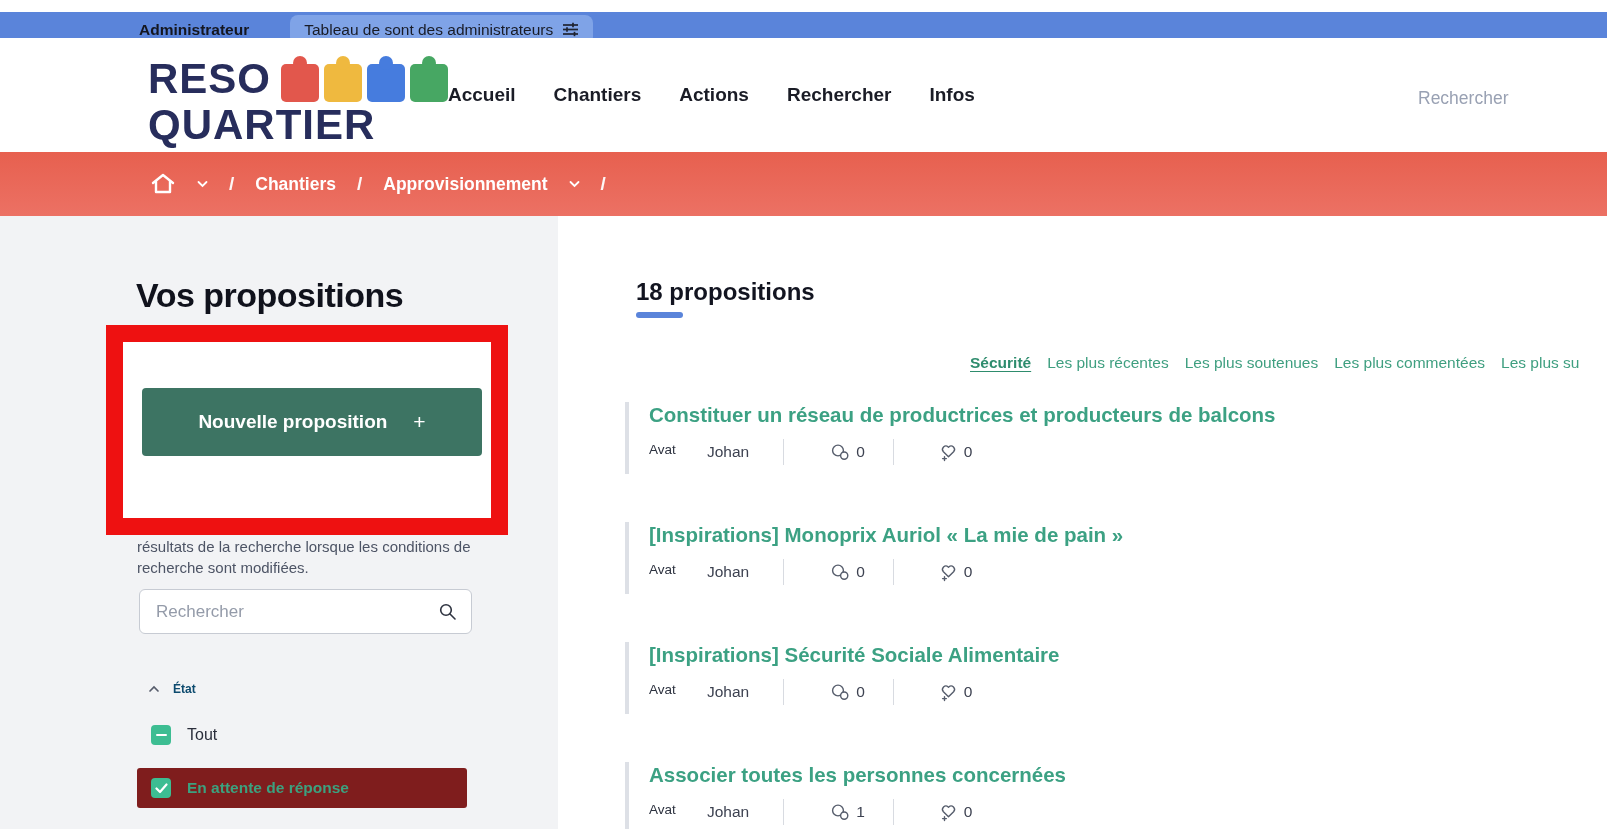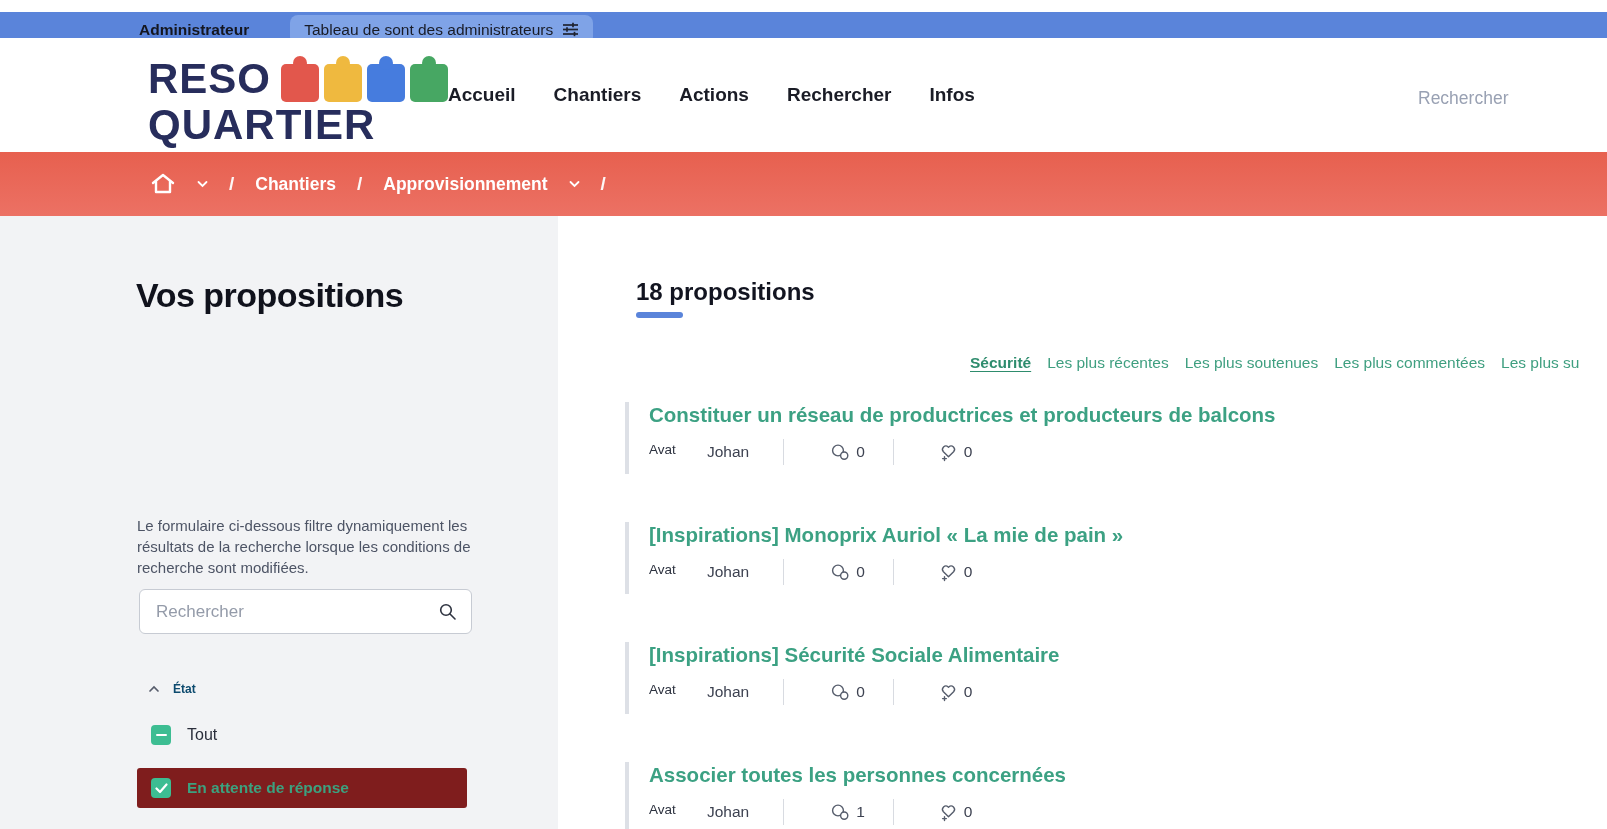--- a/index.html
+++ b/index.html
@@ -239,20 +239,26 @@
     </svg>
   </span>
   <span class="bc-slash">/</span>
 </div>
 
 <div class="sidebar">
   <h1 class="sidebar-title">Vos propositions</h1>
 
   <p class="filter-help">Le formulaire ci-dessous filtre dynamiquement les résultats de la recherche lorsque les conditions de recherche sont modifiées.</p>
 
+  <div class="annotation-box">
+    <button class="new-proposal-btn">
+      <span>Nouvelle proposition</span>
+      <span class="new-proposal-plus">+</span>
+    </button>
+  </div>
 
   <div class="sidebar-search">
     <input type="text" placeholder="Rechercher" style="">
     <span>
       <svg class="icon-svg" width="19" height="19" viewBox="0 0 19 19">
         <circle cx="8" cy="8" r="5.3" fill="none" stroke="#2e3340" stroke-width="1.6"></circle>
         <line x1="12" y1="12" x2="17" y2="17" stroke="#2e3340" stroke-width="1.6" stroke-linecap="round"></line>
       </svg>
     </span>
   </div>

